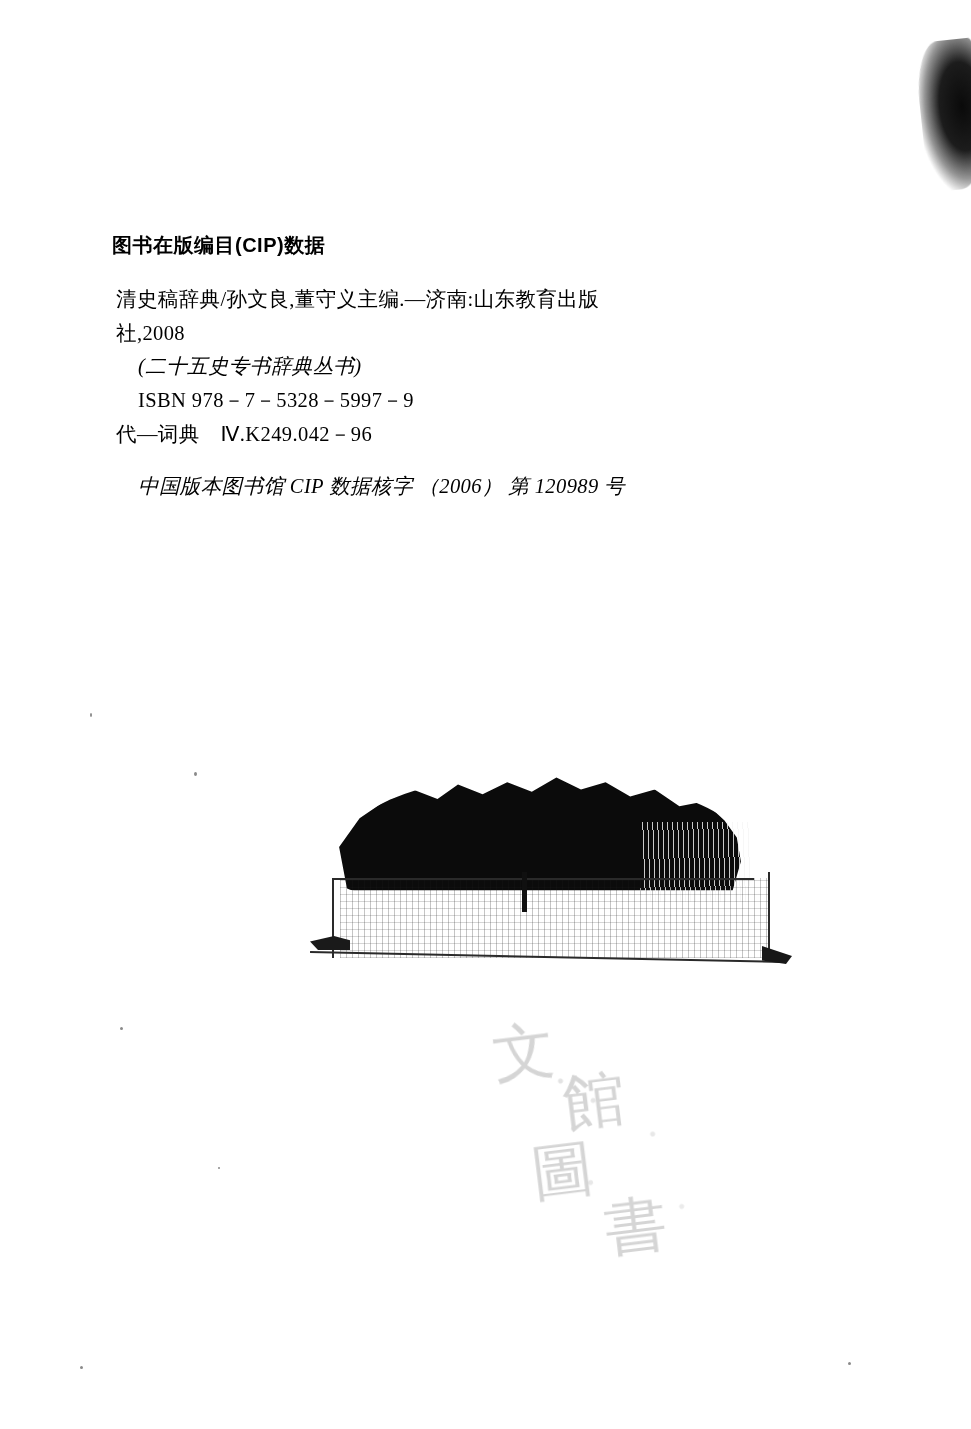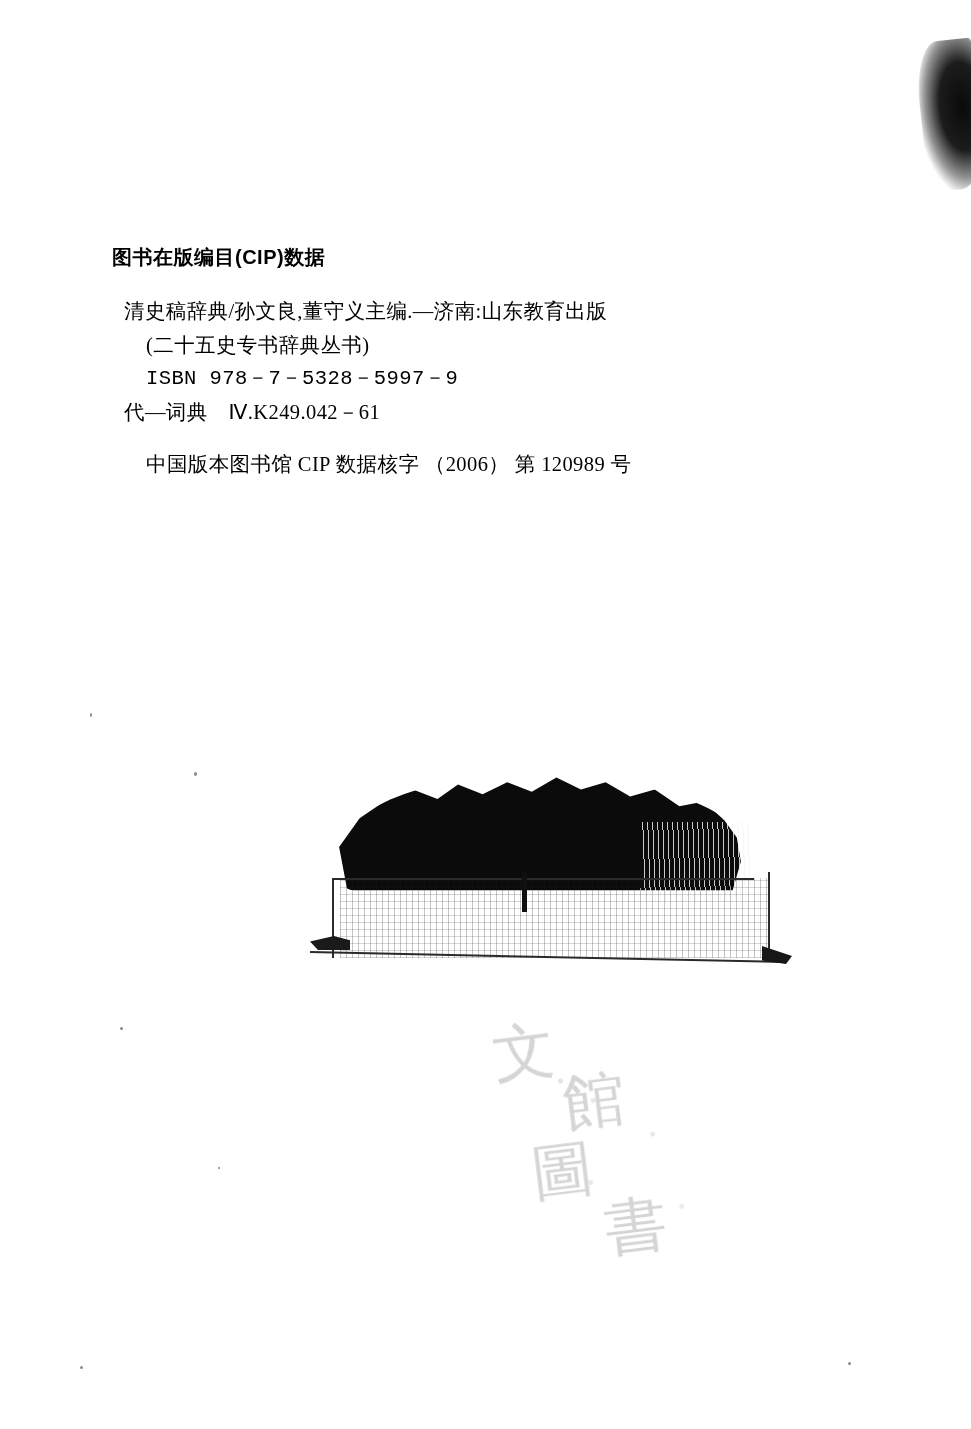--- a/index.html
+++ b/index.html
@@ -14,48 +14,48 @@
     background: #ffffff;
     overflow: hidden;
     font-family: "Liberation Serif", serif;
     color: #111111;
   }
 
   
   .cip-block {
     position: absolute;
     left: 112px;
-    top: 244px;
+    top: 232px;
     width: 560px;
   }
   .cip-heading {
     font-family: "Liberation Sans", sans-serif;
     font-weight: bold;
     font-size: 20px;
     letter-spacing: 0.5px;
     margin: 0 0 26px 0;
     color: #000;
   }
   .cip-para {
     font-size: 20.5px;
     line-height: 1.45;
-    margin: 0 0 4px 12px;
+    margin: 0 0 4px 4px;
     letter-spacing: 0.4px;
     color: #000;
   }
   .cip-para.gap {
     margin-top: 18px;
   }
   .cip-para.gap2 {
     margin-top: 22px;
   }
-  .indent-1 { padding-left: 22px; }
+  .indent-1 { padding-left: 22px; font-style: italic; }
   .indent-2 { padding-left: 22px; }
   .mono-ish {
-    font-family: Liberation Mono, monospace;
+    font-family: Liberation Serif, serif;
   }
 
   
   .corner-smudge {
     position: absolute;
     right: -10px;
     top: 40px;
     width: 60px;
     height: 150px;
     background: radial-gradient(ellipse at 70% 45%, #0a0a0a 0%, #1c1c1c 38%, rgba(60,60,60,0.55) 62%, rgba(255,255,255,0) 78%);
@@ -162,24 +162,25 @@
 <body>
 
 <div class="page">
 
   <div class="corner-smudge"></div>
 
   <div class="cip-block">
     <p class="cip-heading">图书在版编目(CIP)数据</p>
 
     <p class="cip-para">清史稿辞典/孙文良,董守义主编.—济南:山东教育出版</p>
+    <p class="cip-para">社,2008</p>
     <p class="cip-para indent-1">(二十五史专书辞典丛书)</p>
     <p class="cip-para indent-2 mono-ish">ISBN 978－7－5328－5997－9</p>
 
-    <p class="cip-para">代—词典　Ⅳ.K249.042－61</p>
+    <p class="cip-para">代—词典　Ⅳ.K249.042－96</p>
 
     <p class="cip-para gap2 indent-1">中国版本图书馆 CIP 数据核字 （2006） 第 120989 号</p>
   </div>
 
   <div class="blob-wrap">
     <div class="blob-dark"></div>
     <div class="blob-hatch"></div>
     <div class="blob-band"></div>
     <div class="blob-line l1"></div>
     <div class="blob-line l2"></div>

